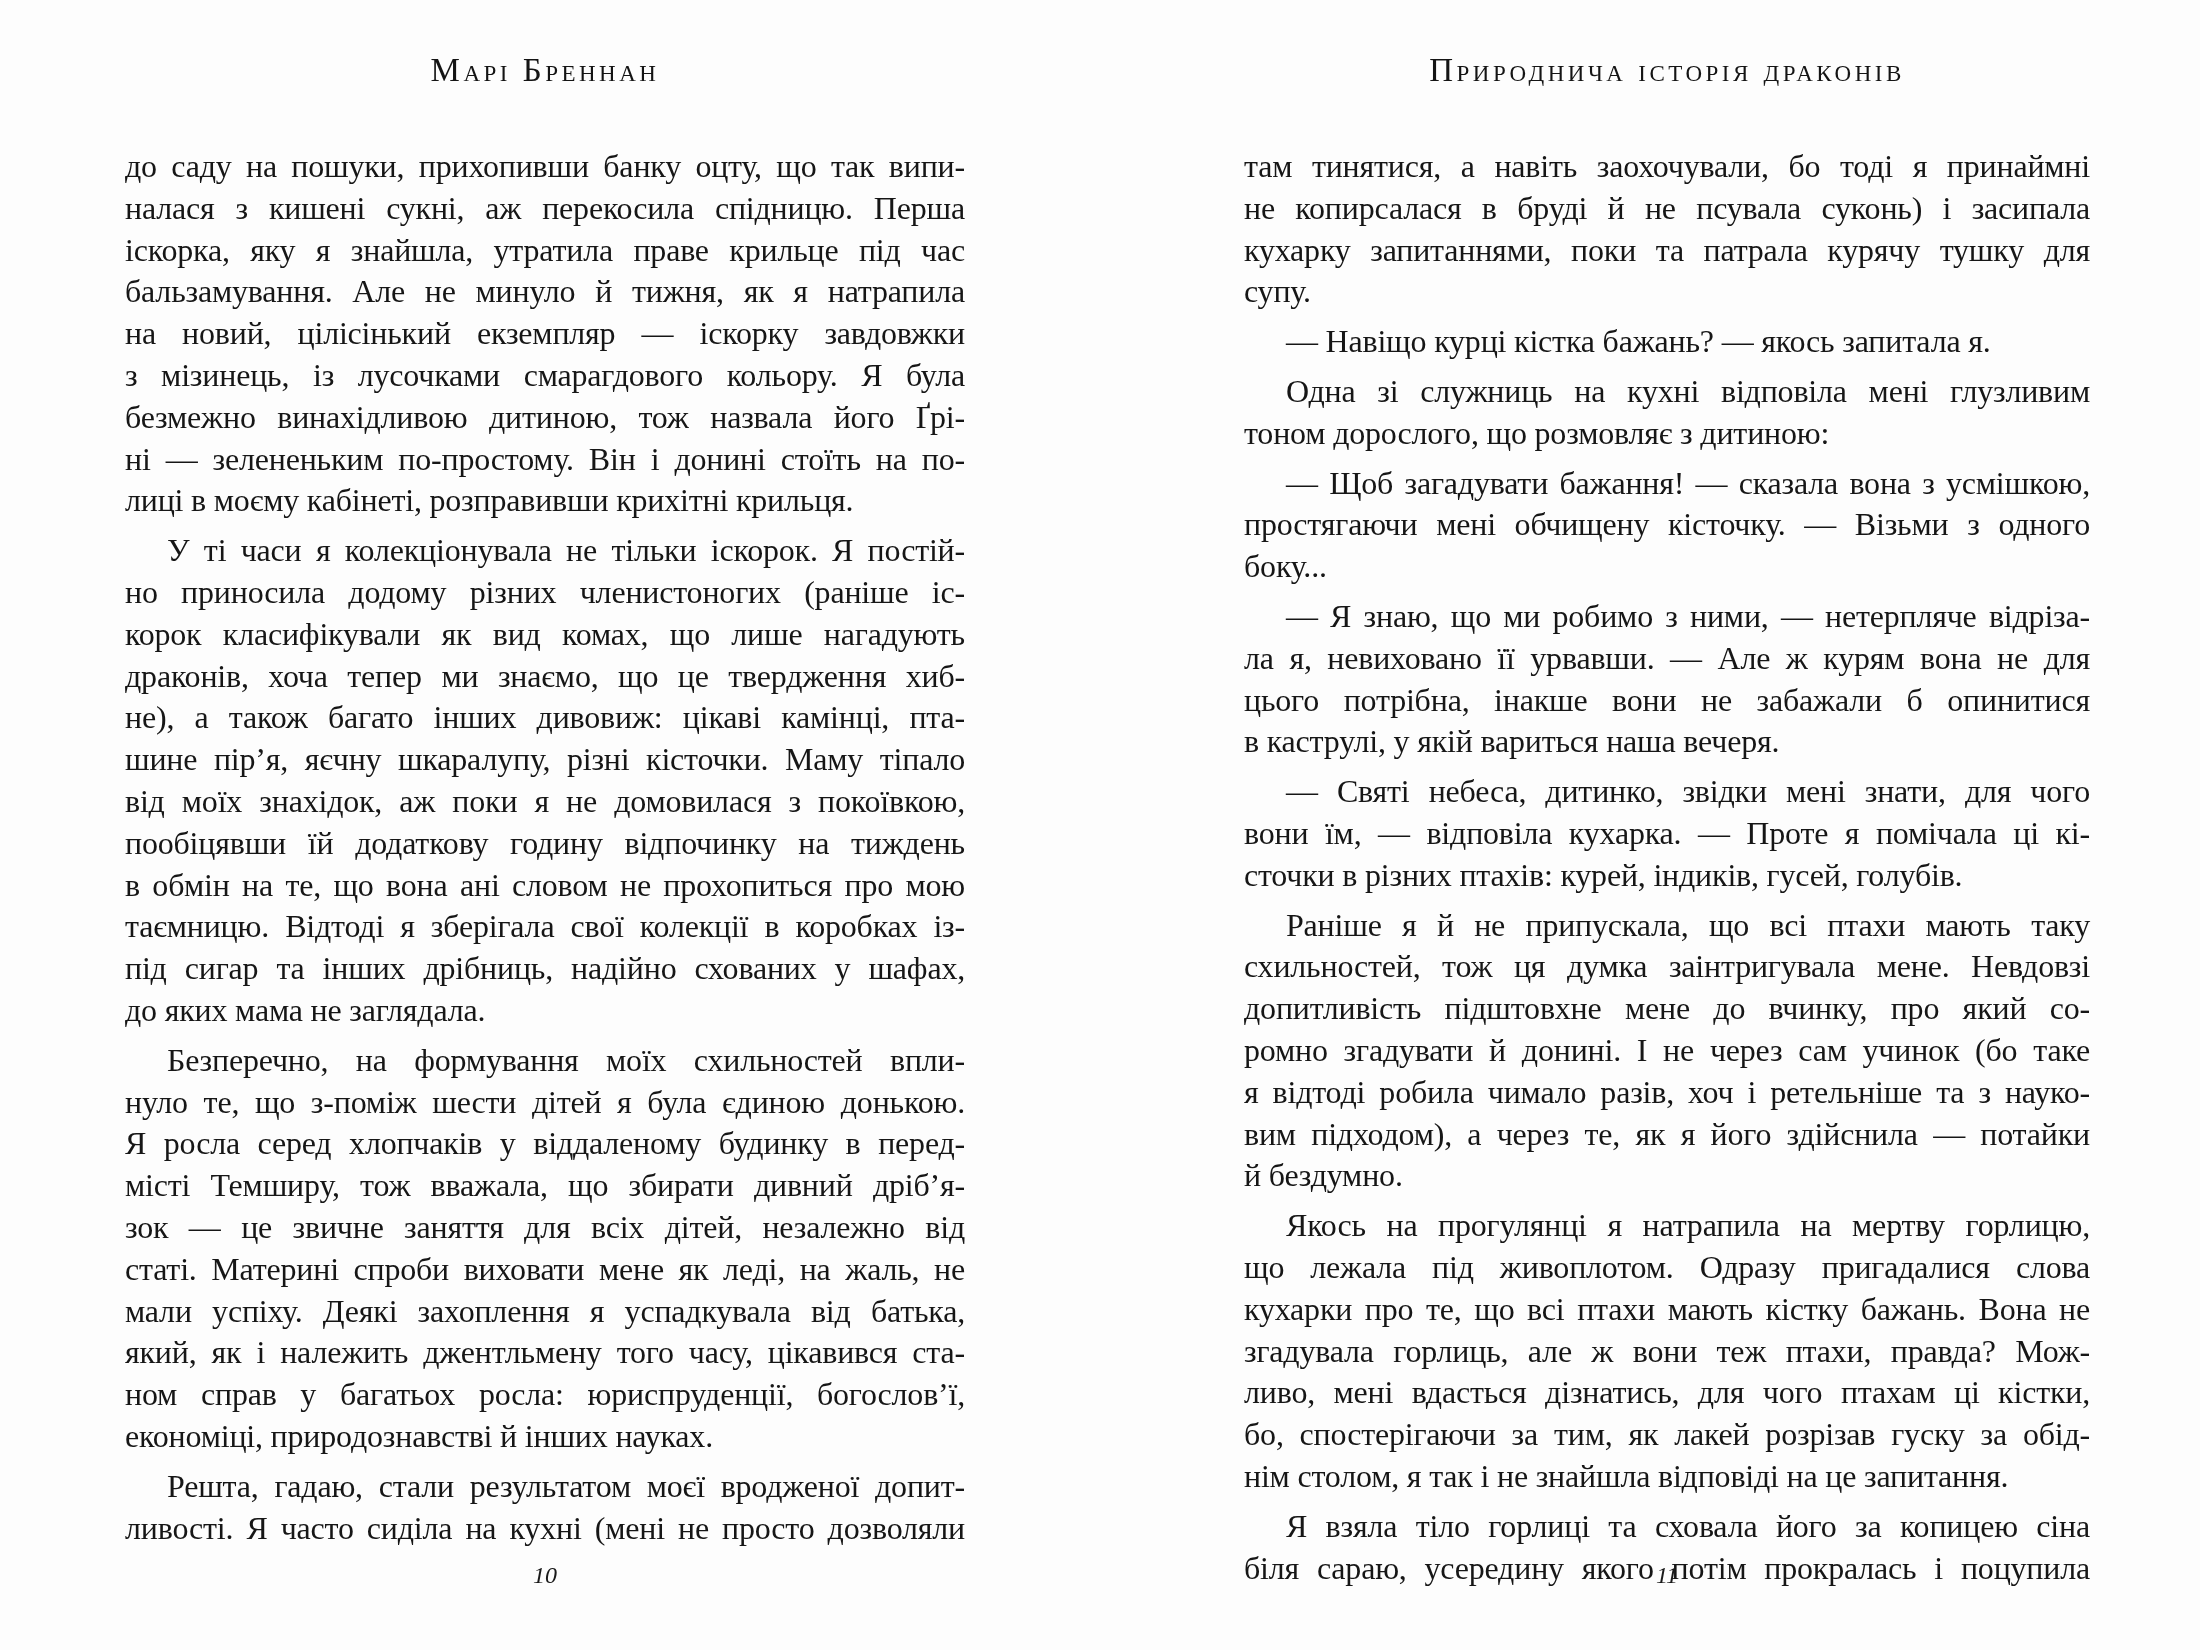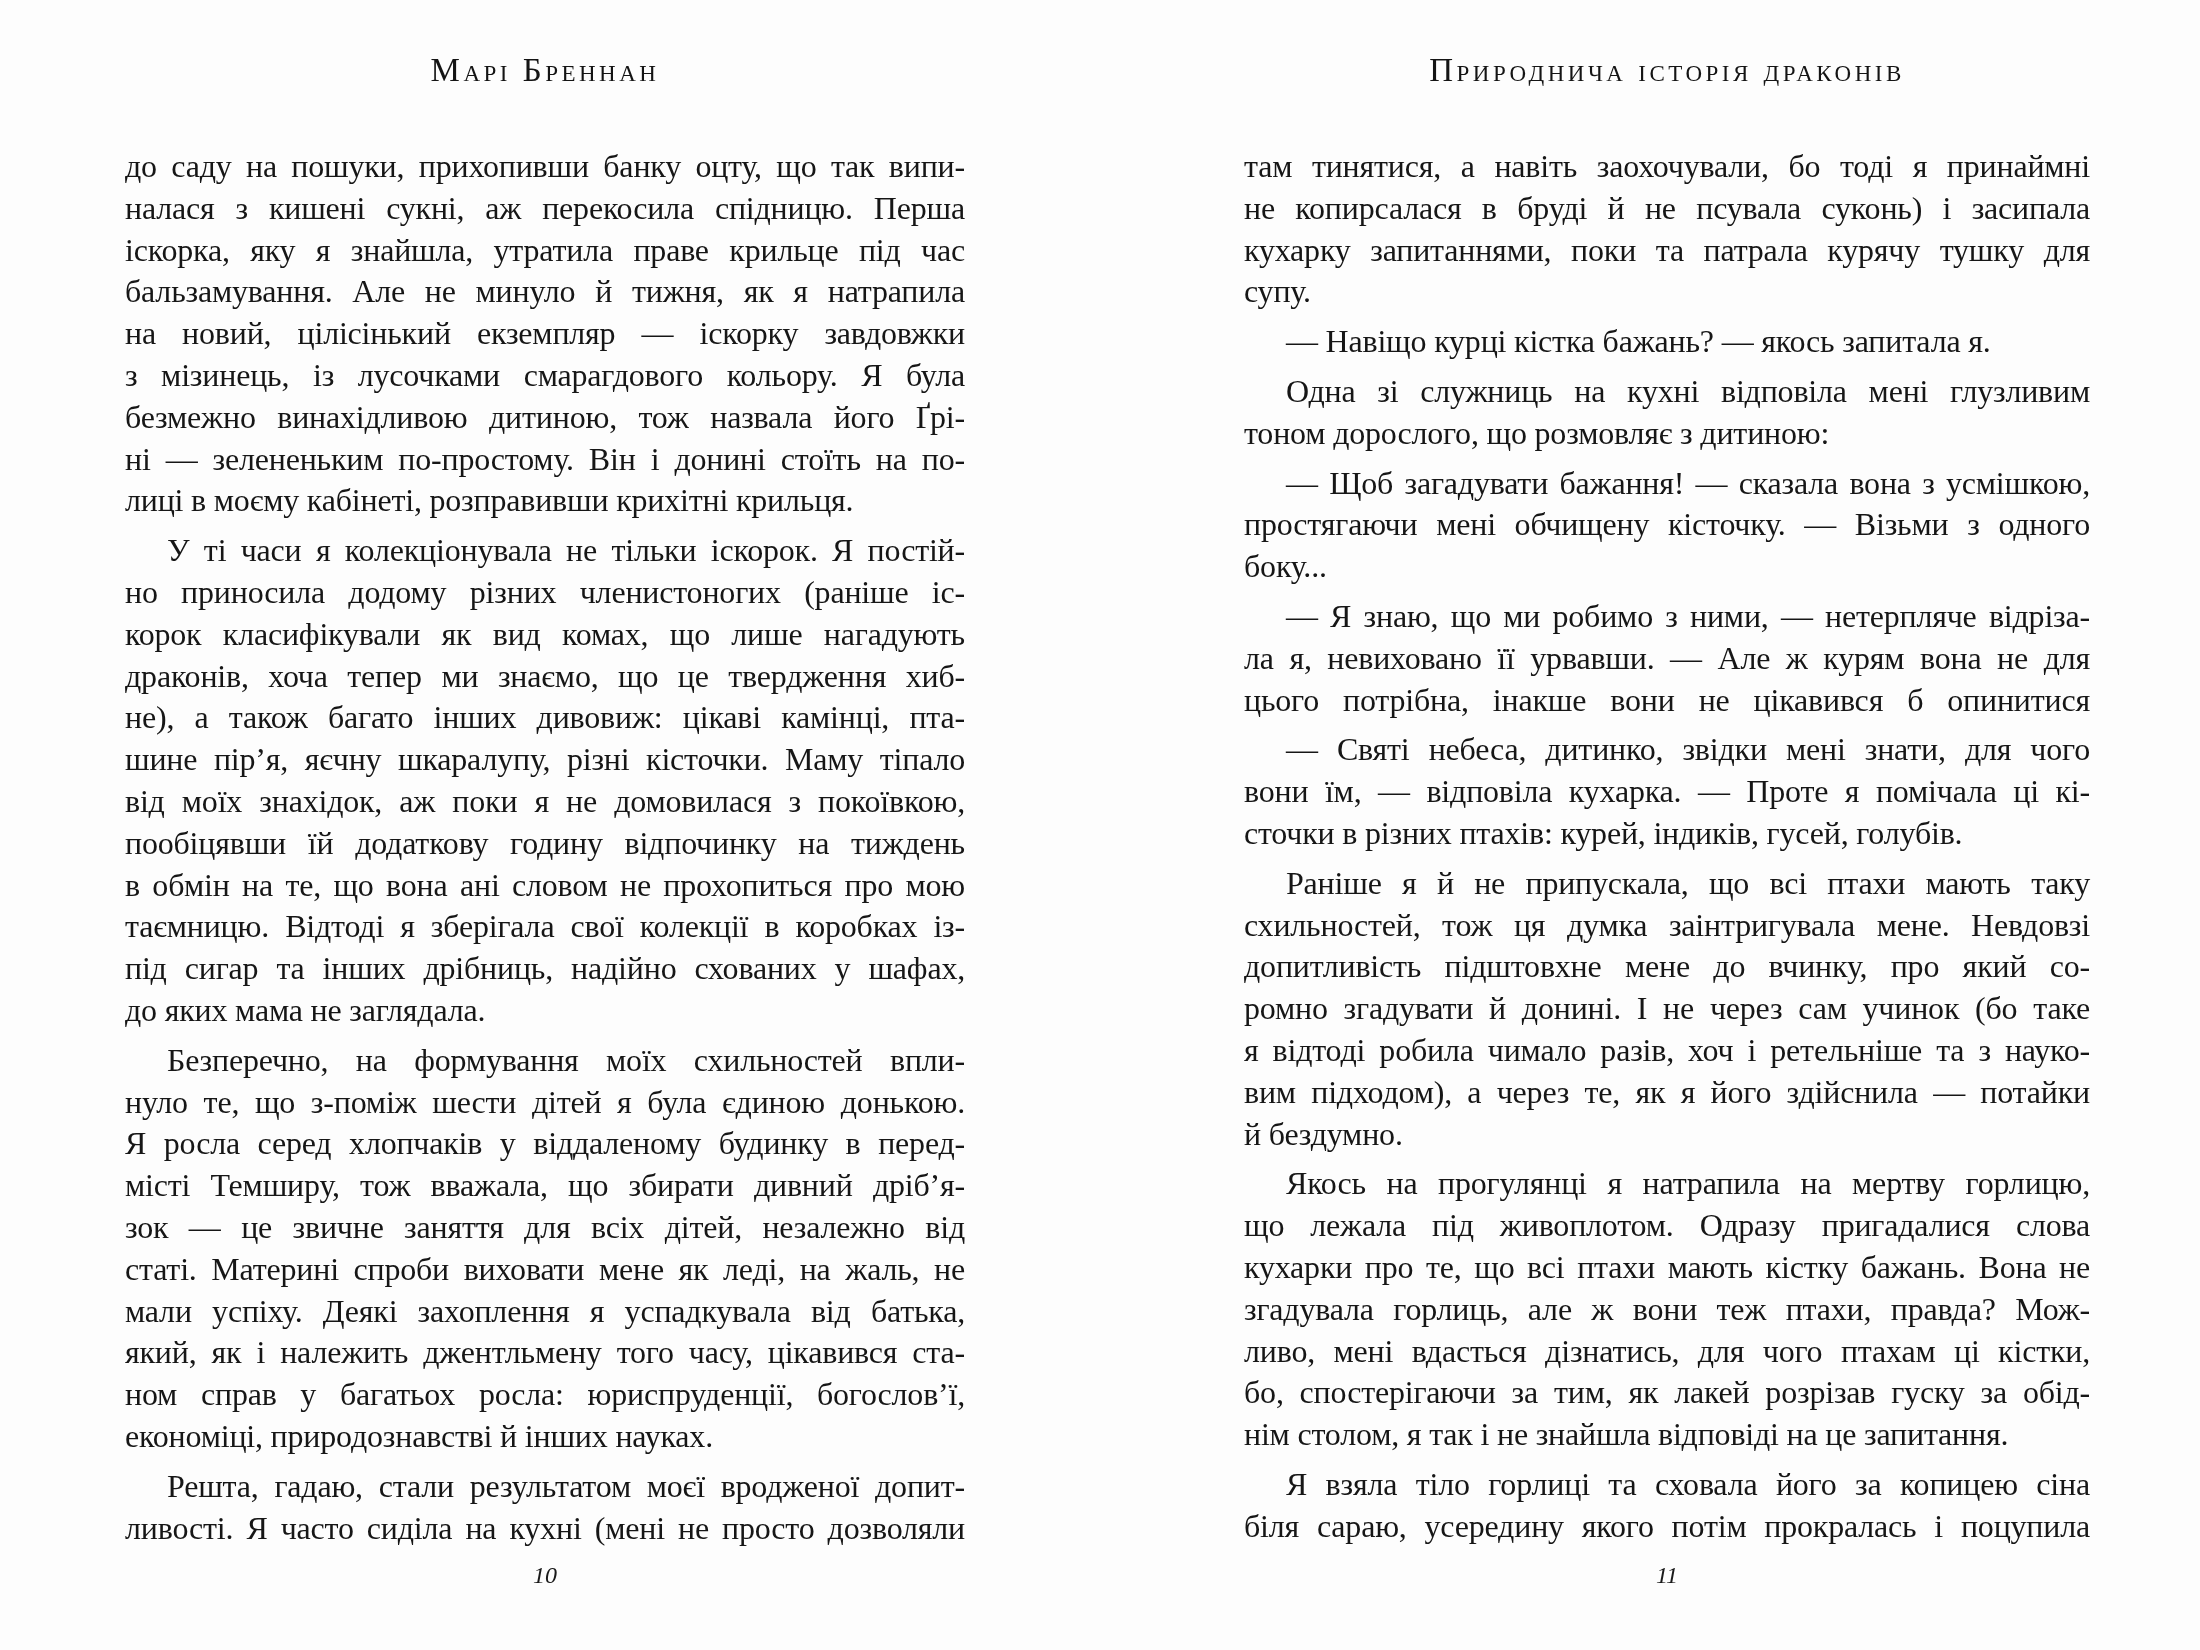--- a/index.html
+++ b/index.html
@@ -127,21 +127,22 @@
         <div class="line jst">кухарку запитаннями, поки та патрала курячу тушку для</div>
         <div class="line end">супу.</div>
         <div class="line end ind">— Навіщо курці кістка бажань? — якось запитала я.</div>
         <div class="line jst ind">Одна зі служниць на кухні відповіла мені глузливим</div>
         <div class="line end">тоном дорослого, що розмовляє з дитиною:</div>
         <div class="line jst ind">— Щоб загадувати бажання! — сказала вона з усмішкою,</div>
         <div class="line jst">простягаючи мені обчищену кісточку. — Візьми з одного</div>
         <div class="line end">боку...</div>
         <div class="line jst ind">— Я знаю, що ми робимо з ними, — нетерпляче відріза-</div>
         <div class="line jst">ла я, невиховано її урвавши. — Але ж курям вона не для</div>
-        <div class="line jst">цього потрібна, інакше вони не цікавився б опинитися</div>
+        <div class="line jst">цього потрібна, інакше вони не забажали б опинитися</div>
+        <div class="line end">в каструлі, у якій вариться наша вечеря.</div>
         <div class="line jst ind">— Святі небеса, дитинко, звідки мені знати, для чого</div>
         <div class="line jst">вони їм, — відповіла кухарка. — Проте я помічала ці кі-</div>
         <div class="line end">сточки в різних птахів: курей, індиків, гусей, голубів.</div>
         <div class="line jst ind">Раніше я й не припускала, що всі птахи мають таку</div>
         <div class="line jst">схильностей, тож ця думка заінтригувала мене. Невдовзі</div>
         <div class="line jst">допитливість підштовхне мене до вчинку, про який со-</div>
         <div class="line jst">ромно згадувати й донині. І не через сам учинок (бо таке</div>
         <div class="line jst">я відтоді робила чимало разів, хоч і ретельніше та з науко-</div>
         <div class="line jst">вим підходом), а через те, як я його здійснила — потайки</div>
         <div class="line end">й бездумно.</div>

